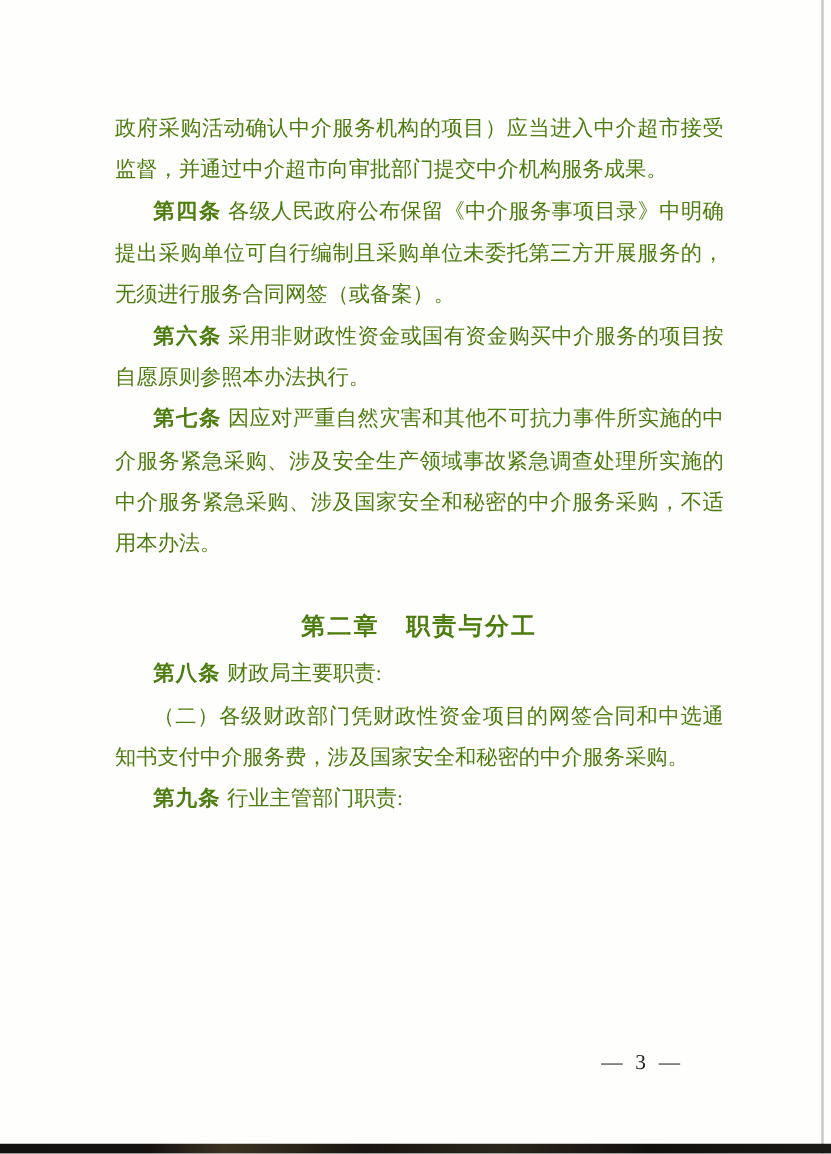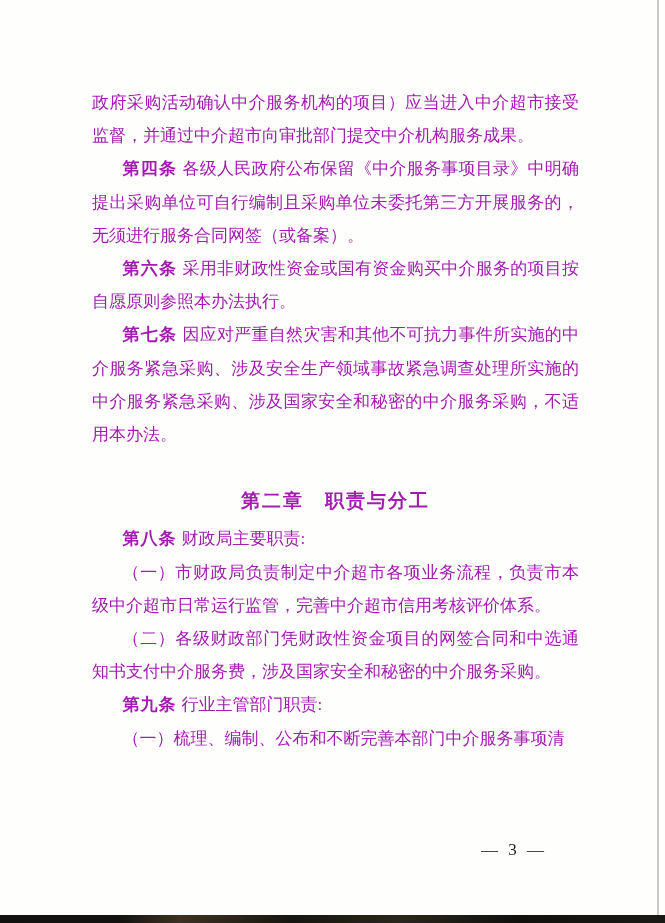--- a/index.html
+++ b/index.html
@@ -15,21 +15,21 @@
     width: 665px;
     height: 923px;
     background: #fefefd;
     overflow: hidden;
   }
   .document-body {
     position: absolute;
     left: 92px;
     top: 86px;
     width: 487px;
-    color: #a21caf;
+    color: #4d7c0f;
     font-size: 17px;
     line-height: 33.2px;
     text-align: justify;
   }
   p.block {
     margin: 0;
     padding: 0;
   }
   p.article, p.item {
     text-indent: 1.8em;
@@ -85,21 +85,19 @@
 <body>
 
 <div class="page">
   <div class="document-body">
       <p class="block continuation"><span>政府采购活动确认中介服务机构的项目）应当进入中介超市接受监督，并通过中介超市向审批部门提交中介机构服务成果。</span></p>
       <p class="block article"><span class="article-label">第四条</span><span>各级人民政府公布保留《中介服务事项目录》中明确提出采购单位可自行编制且采购单位未委托第三方开展服务的，无须进行服务合同网签（或备案）。</span></p>
       <p class="block article"><span class="article-label">第六条</span><span>采用非财政性资金或国有资金购买中介服务的项目按自愿原则参照本办法执行。</span></p>
       <p class="block article"><span class="article-label">第七条</span><span>因应对严重自然灾害和其他不可抗力事件所实施的中介服务紧急采购、涉及安全生产领域事故紧急调查处理所实施的中介服务紧急采购、涉及国家安全和秘密的中介服务采购，不适用本办法。</span></p>
       <p class="block chapter-heading"><span>第二章　职责与分工</span></p>
       <p class="block article"><span class="article-label">第八条</span><span>财政局主要职责:</span></p>
-      <p class="block item"><span>（一）市财政局负责制定中介超市各项业务流程，负责市本级中介超市日常运行监管，完善中介超市信用考核评价体系。</span></p>
       <p class="block item"><span>（二）各级财政部门凭财政性资金项目的网签合同和中选通知书支付中介服务费，涉及国家安全和秘密的中介服务采购。</span></p>
       <p class="block article"><span class="article-label">第九条</span><span>行业主管部门职责:</span></p>
-      <p class="block item"><span>（一）梳理、编制、公布和不断完善本部门中介服务事项清</span></p>
     </div>
   <div class="page-number">— 3 —</div>
   <div class="scan-edge-right"></div>
   <div class="scan-edge-bottom"></div>
 </div>
 
 </body></html>

